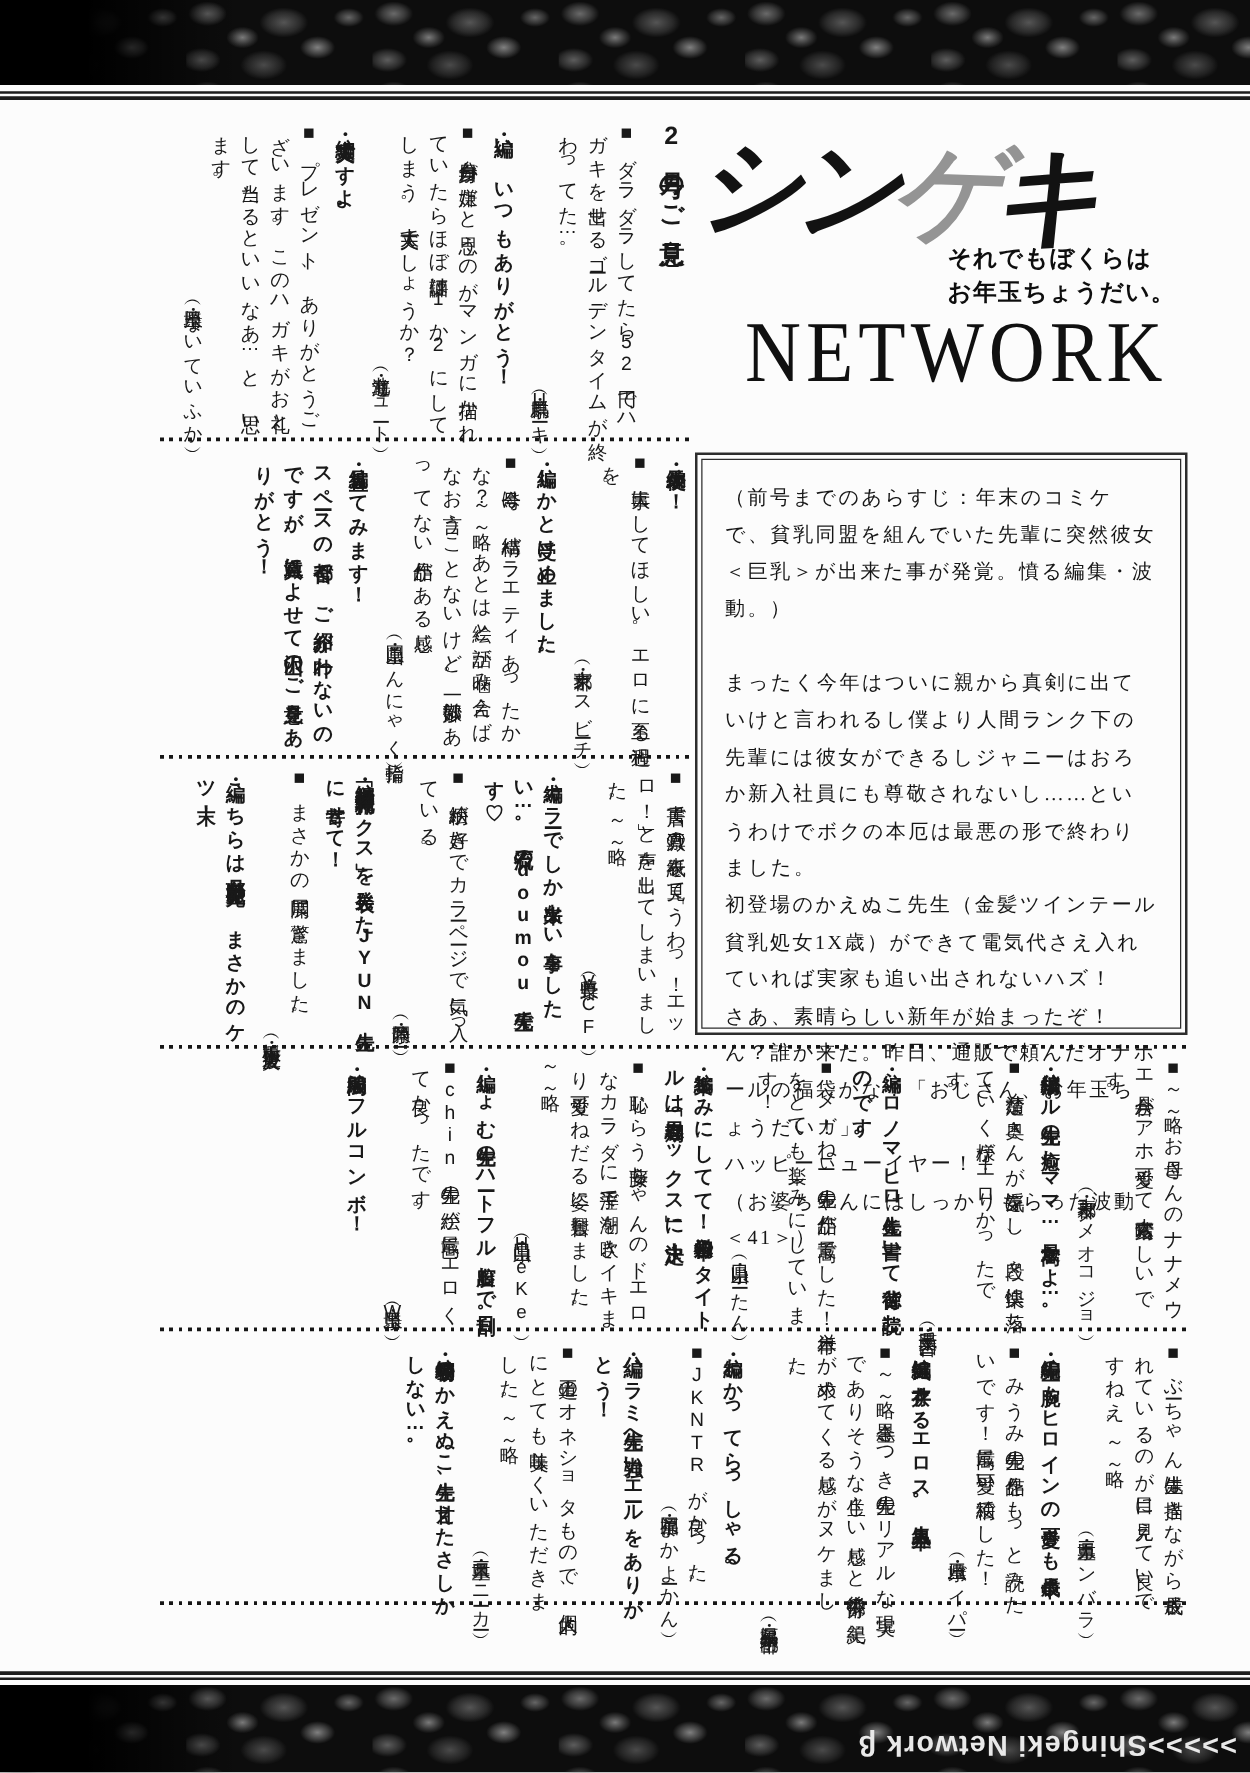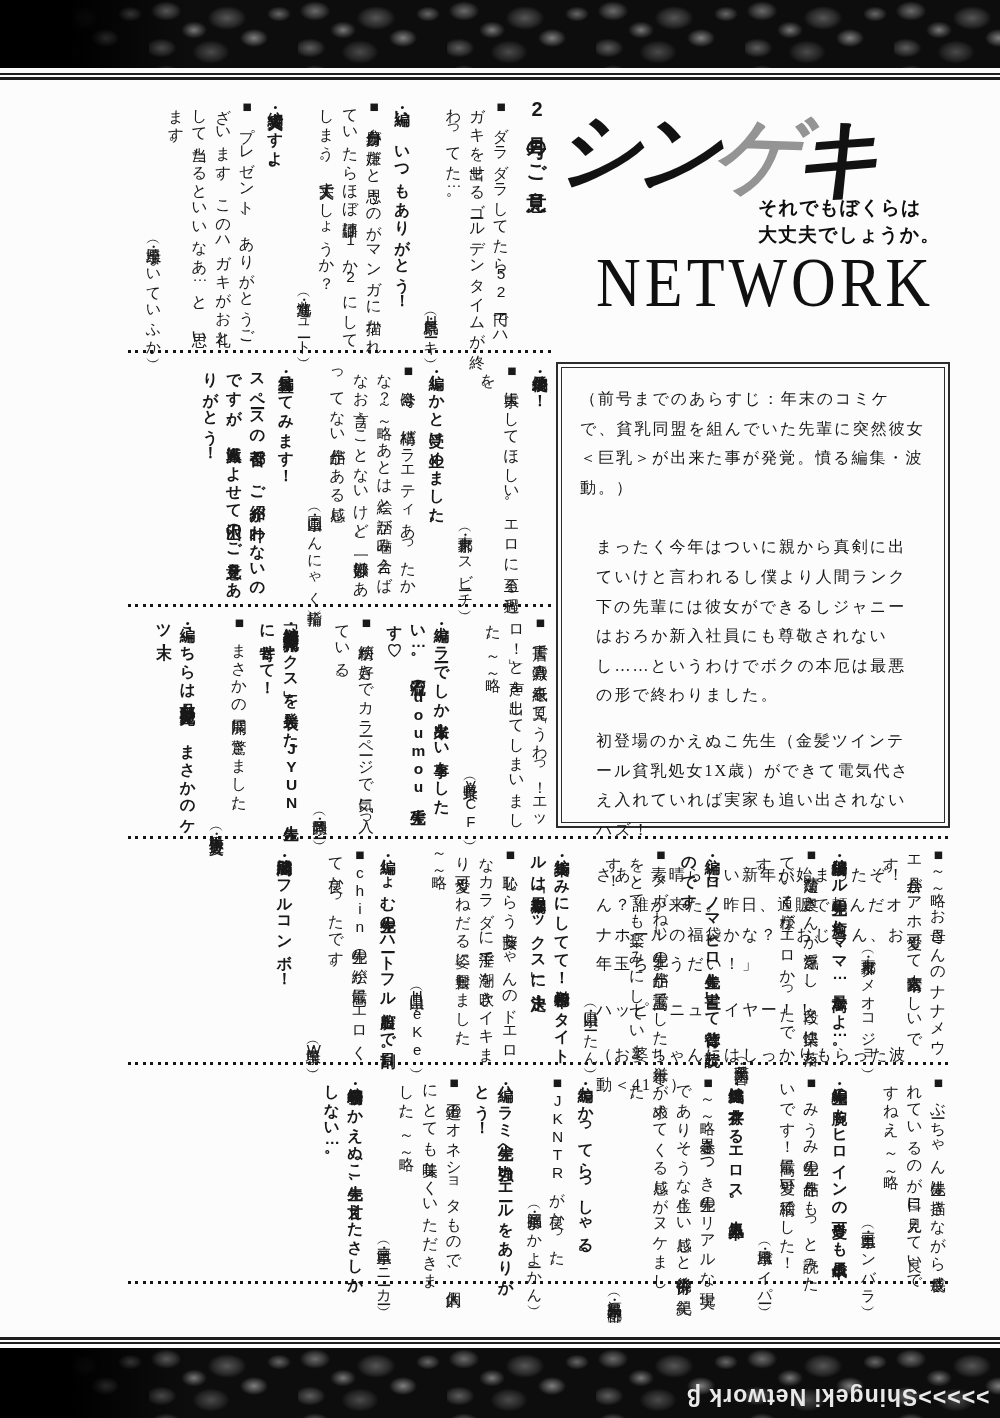--- a/index.html
+++ b/index.html
@@ -86,21 +86,21 @@
     position:absolute;left:556px;top:362px;width:394px;height:466px;
     border:2px solid #2c2c2c;padding:3px;box-sizing:border-box;background:#fcfcfc;
   }
   .story-inner{
     border:1px solid #2c2c2c;width:100%;height:100%;box-sizing:border-box;
     padding:16px 18px 10px 18px;
     font-family:"Liberation Serif",serif;font-size:16px;line-height:1.85;
     letter-spacing:2px;color:#161616;
   }
   .story-inner .p1{margin:0 0 30px 0;}
-  .story-inner p{margin:16px;}
+  .story-inner p{margin:0;}
   
   .watermark{
     position:absolute;right:10px;bottom:8px;
     transform:rotate(180deg);
     font-size:23px;font-weight:bold;letter-spacing:1px;color:#e9e9e9;
     font-family:"Liberation Sans",sans-serif;white-space:nowrap;
   }
 </style>
 </head>
 <body>
@@ -108,21 +108,21 @@
 <div class="page">
 
   <div class="band band-top"></div>
   <div class="rule rule-t1"></div>
   <div class="rule rule-t2"></div>
 
   <div class="masthead">
     <div class="m-kana"><span>シ</span><span>ン</span><span class="gray">ゲ</span><span>キ</span></div>
     <div class="m-tagline">
       <div>それでもぼくらは</div>
-      <div>大丈夫でしょうか。</div>
+      <div>お年玉ちょうだい。</div>
     </div>
     <div class="m-latin">NETWORK</div>
   </div>
 
   <div class="v-section s0">
       <div class="sec-header">2月号のご意見</div>
       <div class="entry letter"><span class="body">■ダラダラしてたら52円でハガキを出せるゴールデンタイムが終わってた…。</span><span class="attr">（群馬県・Uーキ）</span></div>
       <div class="entry reply"><span class="body">編・い、いつもありがとう！</span></div>
       <div class="entry letter"><span class="body">■自分自身が嫌だと思うのがマンガに描かれていたらほぼ評価は1か2にしてしまう。大丈夫でしょうか？</span><span class="attr">（北海道・リュート）</span></div>
       <div class="entry reply"><span class="body">編・大丈夫ですよ。</span></div>

